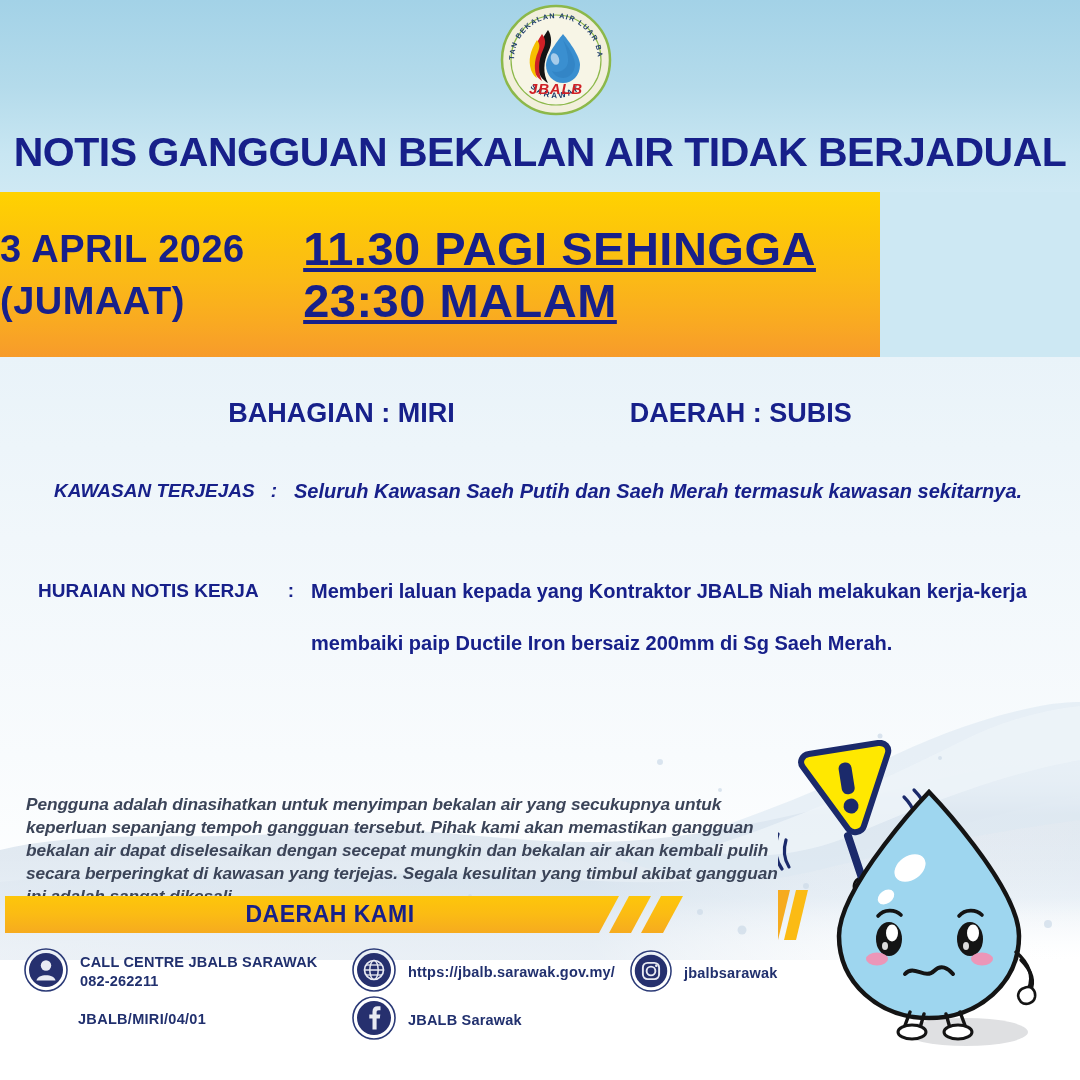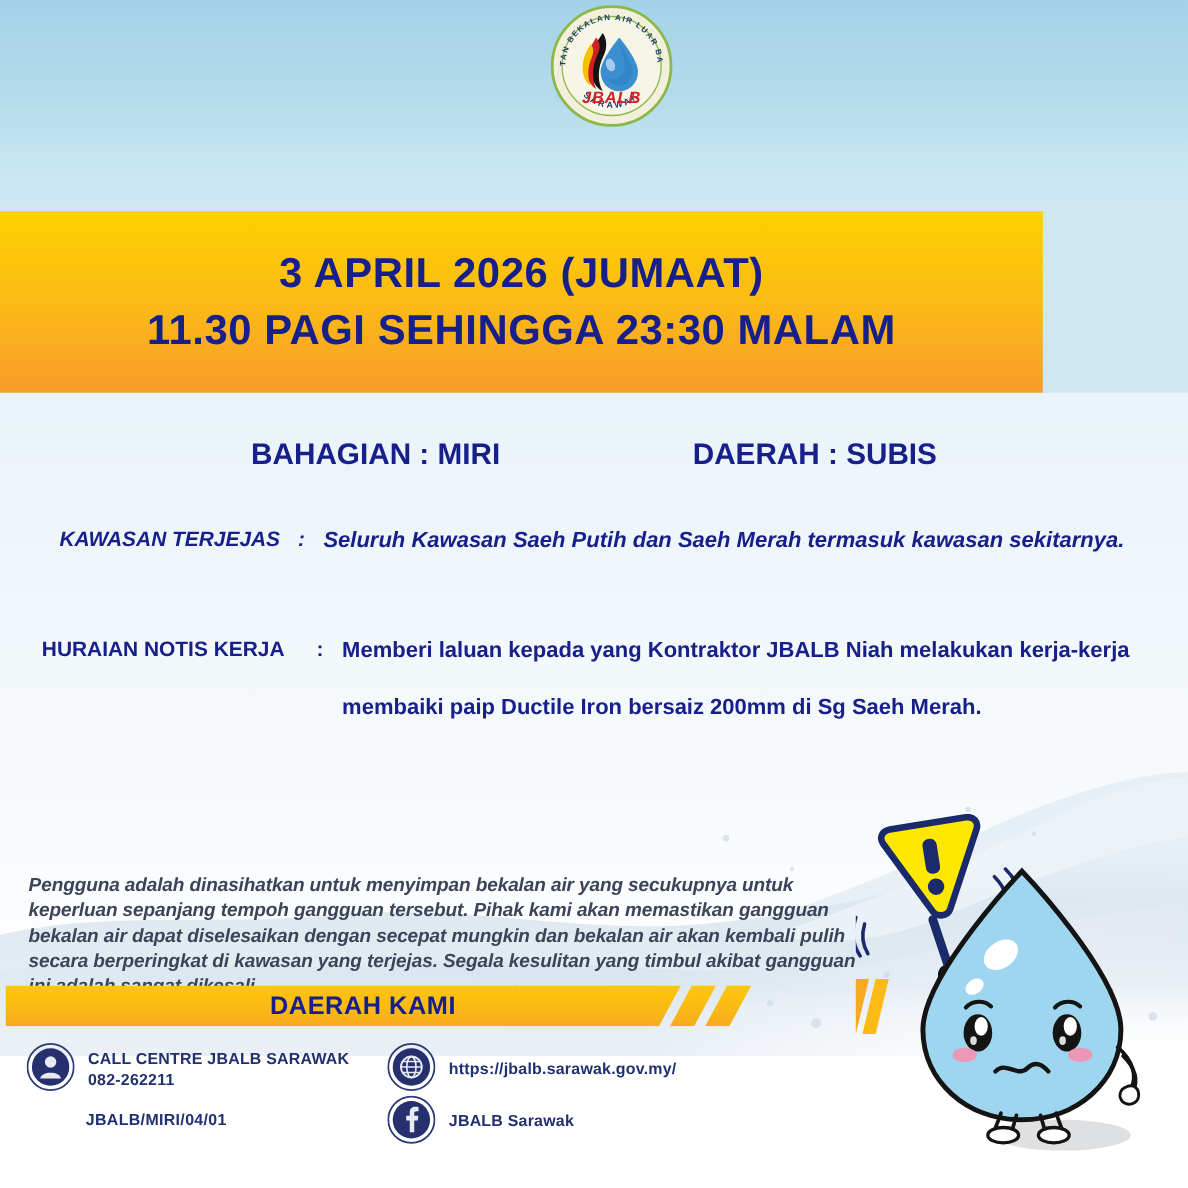--- a/index.html
+++ b/index.html
@@ -39,32 +39,32 @@
     text-align:center;
     font-size:41px;
     font-weight:bold;
     letter-spacing:-0.5px;
     color:#17208a;
     line-height:50px;
     white-space:nowrap;
   }
   
   .date-band {
-    position:absolute; left:0; top:192px; width:948px; height:165px;
+    position:absolute; left:0; top:192px; width:880px; height:165px;
     background:linear-gradient(to bottom,#ffd200 0%,#fdc709 22%,#fbba16 52%,#f9a922 80%,#f79b2b 100%);
-    display:flex; flex-direction:column;
+    display:flex; flex-direction:row;
     align-items:center; justify-content:center;
   }
   .date-line1 {
     font-size:38px; font-weight:bold; color:#17208a;
     letter-spacing:0.5px; line-height:52px;
   }
   .date-line2 {
-    font-size:38px; font-weight:bold; color:#17208a;
-    letter-spacing:0.5px; line-height:52px;
+    font-size:47px; font-weight:bold; color:#17208a;
+    letter-spacing:0.5px; line-height:52px;text-decoration:underline;
   }
   
   .div-row {
     position:absolute; left:0; top:398px; width:1080px;
     display:flex; justify-content:center; gap:175px;
     font-size:27px; font-weight:bold; color:#17208a;
   }
   
   .info-block {
     position:absolute;
@@ -177,20 +177,21 @@
       <path d="M37 36 C30 47 28 56 31 66 C32.5 70 35 73 37 74 C34 66 34 57 38 48 C40 43 40 40 37 36 Z" fill="#f6c000"></path>
 
       <path d="M63 30 C63 30 80 50 80 61 C80 71.5 72.4 79 63 79 C53.6 79 46 71.5 46 61 C46 50 63 30 63 30 Z" fill="#3a8fd0"></path>
       <path d="M63 36 C63 36 75 51 75 60 C75 68 69.6 74 63 74 C58 74 54 71 52 67 C58 70 67 66 68 58 C69 50 63 36 63 36 Z" fill="#2e7dbd" opacity="0.55"></path>
       <ellipse cx="55" cy="55" rx="4" ry="6" fill="#ffffff" opacity="0.55" transform="rotate(-20 55 55)"></ellipse>
 
       <text x="56" y="90" text-anchor="middle" font-size="15" font-family="'Liberation Sans',sans-serif" font-weight="bold" font-style="italic" fill="#cf2026" letter-spacing="0.8">JBALB</text>
     </svg>
   </div>
 
+  <div class="main-title">NOTIS GANGGUAN BEKALAN AIR TIDAK BERJADUAL</div>
 
   <div class="date-band">
     <div class="date-line1">3 APRIL 2026 (JUMAAT)</div>
     <div class="date-line2">11.30 PAGI SEHINGGA 23:30 MALAM</div>
   </div>
 
   <div class="div-row">
     <span>BAHAGIAN : MIRI</span>
     <span>DAERAH : SUBIS</span>
   </div>
@@ -295,20 +296,32 @@
         <circle cx="22" cy="22" r="9.5" fill="none" stroke="#e8eaf2" stroke-width="1.7"></circle>
         <ellipse cx="22" cy="22" rx="4.2" ry="9.5" fill="none" stroke="#e8eaf2" stroke-width="1.5"></ellipse>
         <line x1="12.5" y1="22" x2="31.5" y2="22" stroke="#e8eaf2" stroke-width="1.5"></line>
         <line x1="14" y1="17" x2="30" y2="17" stroke="#e8eaf2" stroke-width="1.3"></line>
         <line x1="14" y1="27" x2="30" y2="27" stroke="#e8eaf2" stroke-width="1.3"></line>
       </svg>
     </span>
     <span class="ctext">https://jbalb.sarawak.gov.my/</span>
   </div>
 
+  <div class="contact" id="c-insta">
+    <span class="cicon">
+      <svg width="42" height="42" viewBox="0 0 44 44">
+        <circle cx="22" cy="22" r="21" fill="none" stroke="#2b3a77" stroke-width="1.6"></circle>
+        <circle cx="22" cy="22" r="17" fill="#26306e"></circle>
+        <rect x="13.5" y="13.5" width="17" height="17" rx="5" fill="none" stroke="#e8eaf2" stroke-width="2"></rect>
+        <circle cx="22" cy="22" r="4.6" fill="none" stroke="#e8eaf2" stroke-width="2"></circle>
+        <circle cx="27.6" cy="16.4" r="1.4" fill="#e8eaf2"></circle>
+      </svg>
+    </span>
+    <span class="ctext">jbalbsarawak</span>
+  </div>
 
   <div class="contact" id="c-fb">
     <span class="cicon">
       <svg width="44" height="44" viewBox="0 0 44 44">
         <circle cx="22" cy="22" r="21" fill="none" stroke="#2b3a77" stroke-width="1.6"></circle>
         <circle cx="22" cy="22" r="17" fill="#26306e"></circle>
         <path d="M24.6 22.6 h3.2 l0.5 -4.2 h-3.7 v-2.2 c0 -1.2 0.4 -2 2.1 -2 h1.8 V10.4 c-0.4 -0.05 -1.6 -0.17 -3 -0.17 c-3 0 -5 1.8 -5 5.2 v2.95 h-3.2 v4.2 h3.2 V33.4 h4.1 Z" fill="#e8eaf2"></path>
       </svg>
     </span>
     <span class="ctext">JBALB Sarawak</span>

